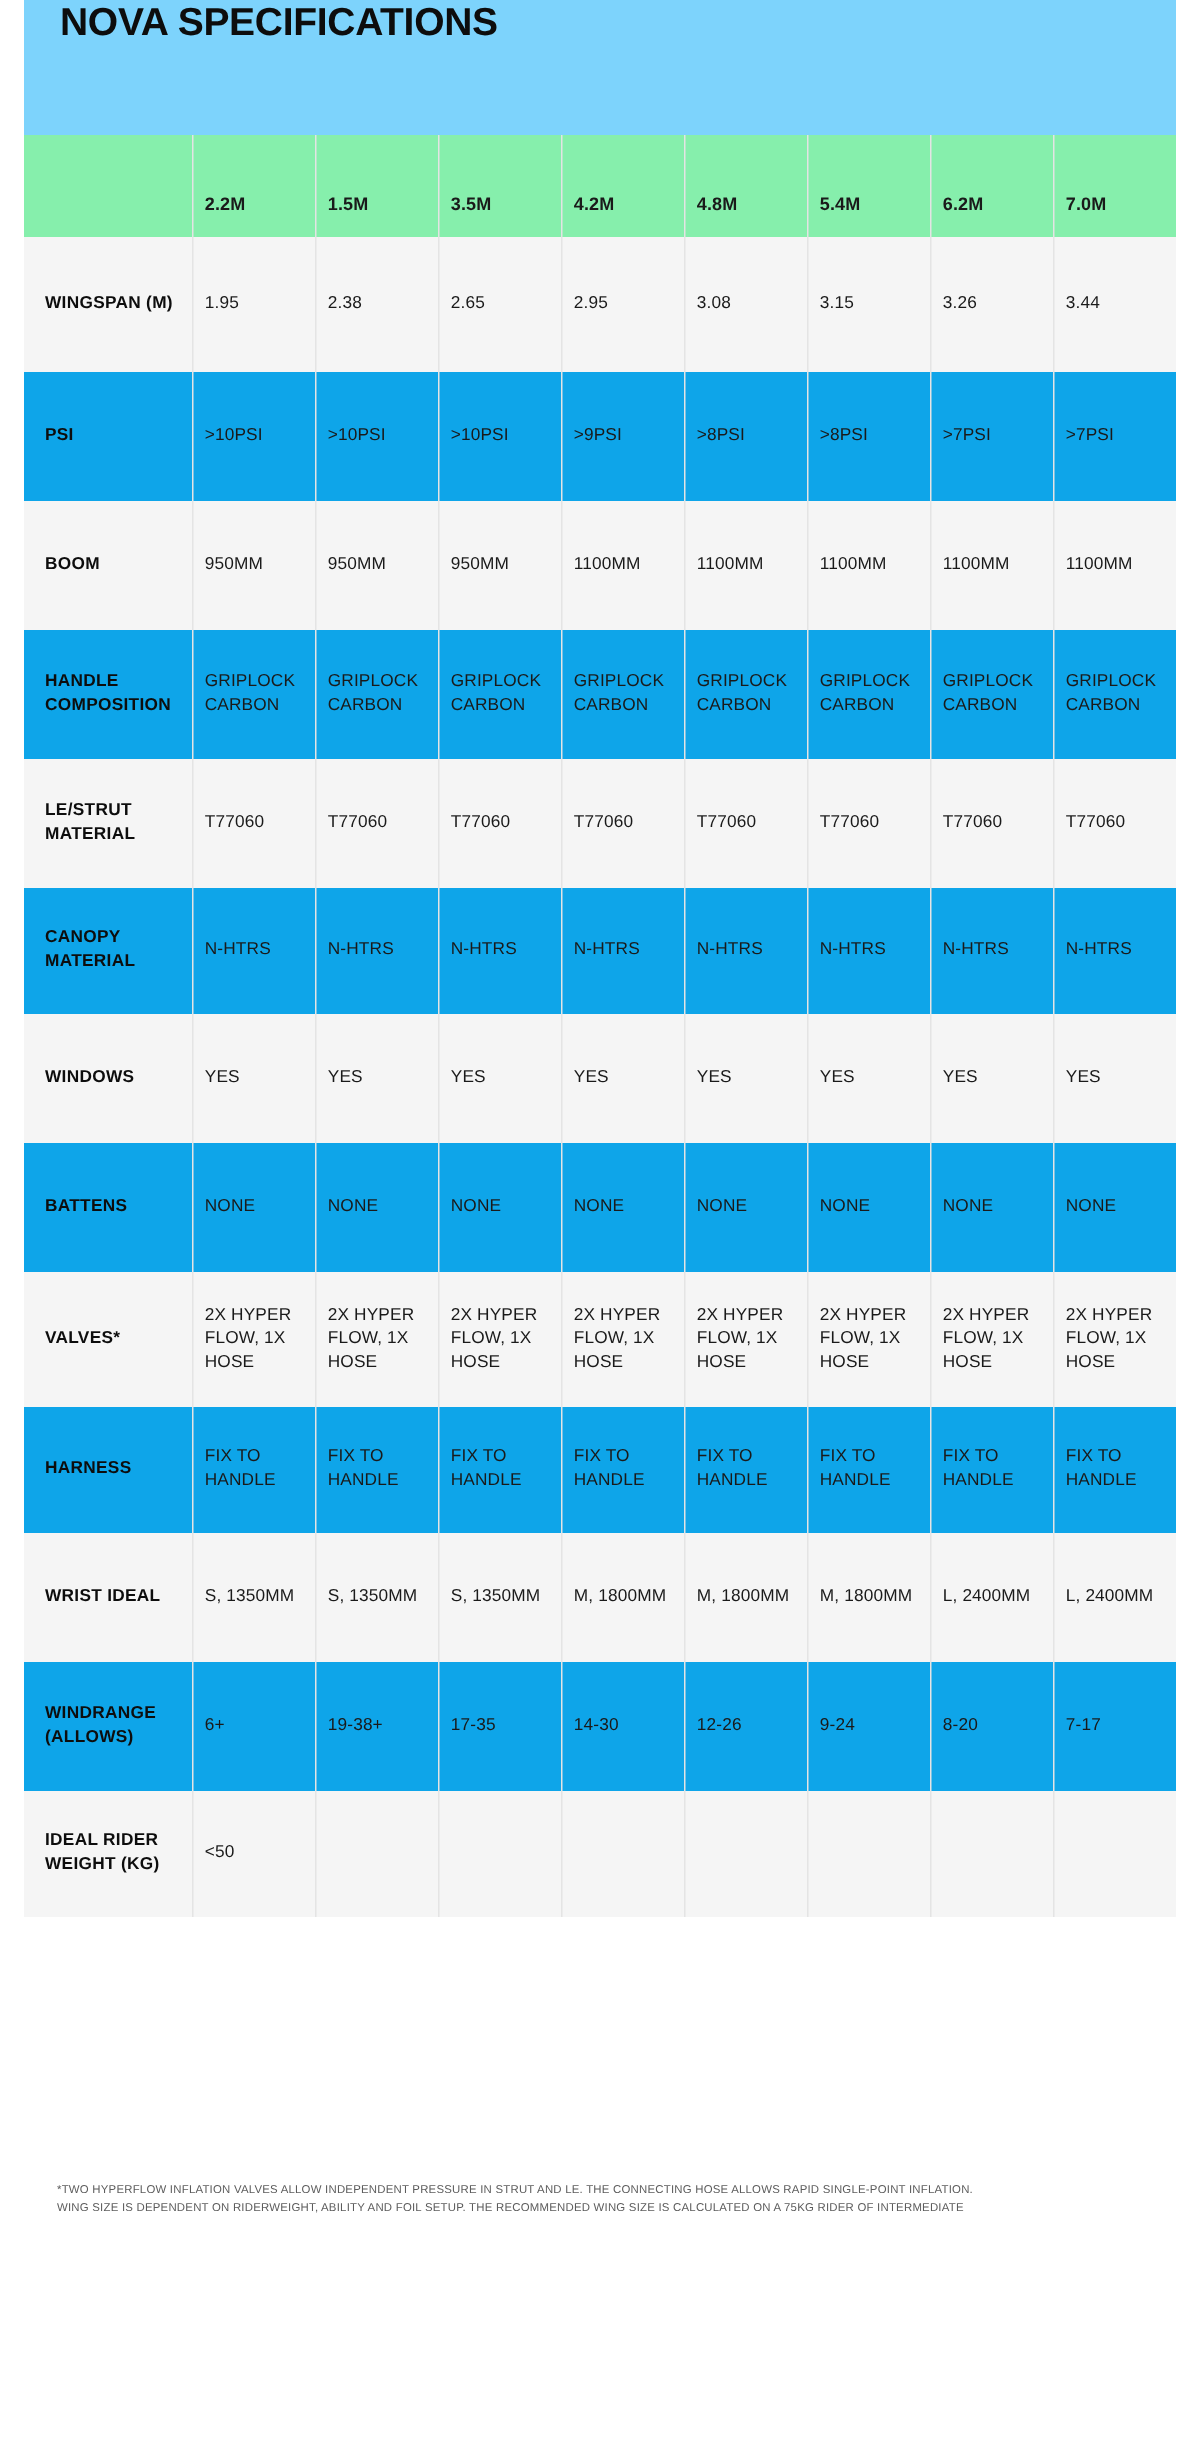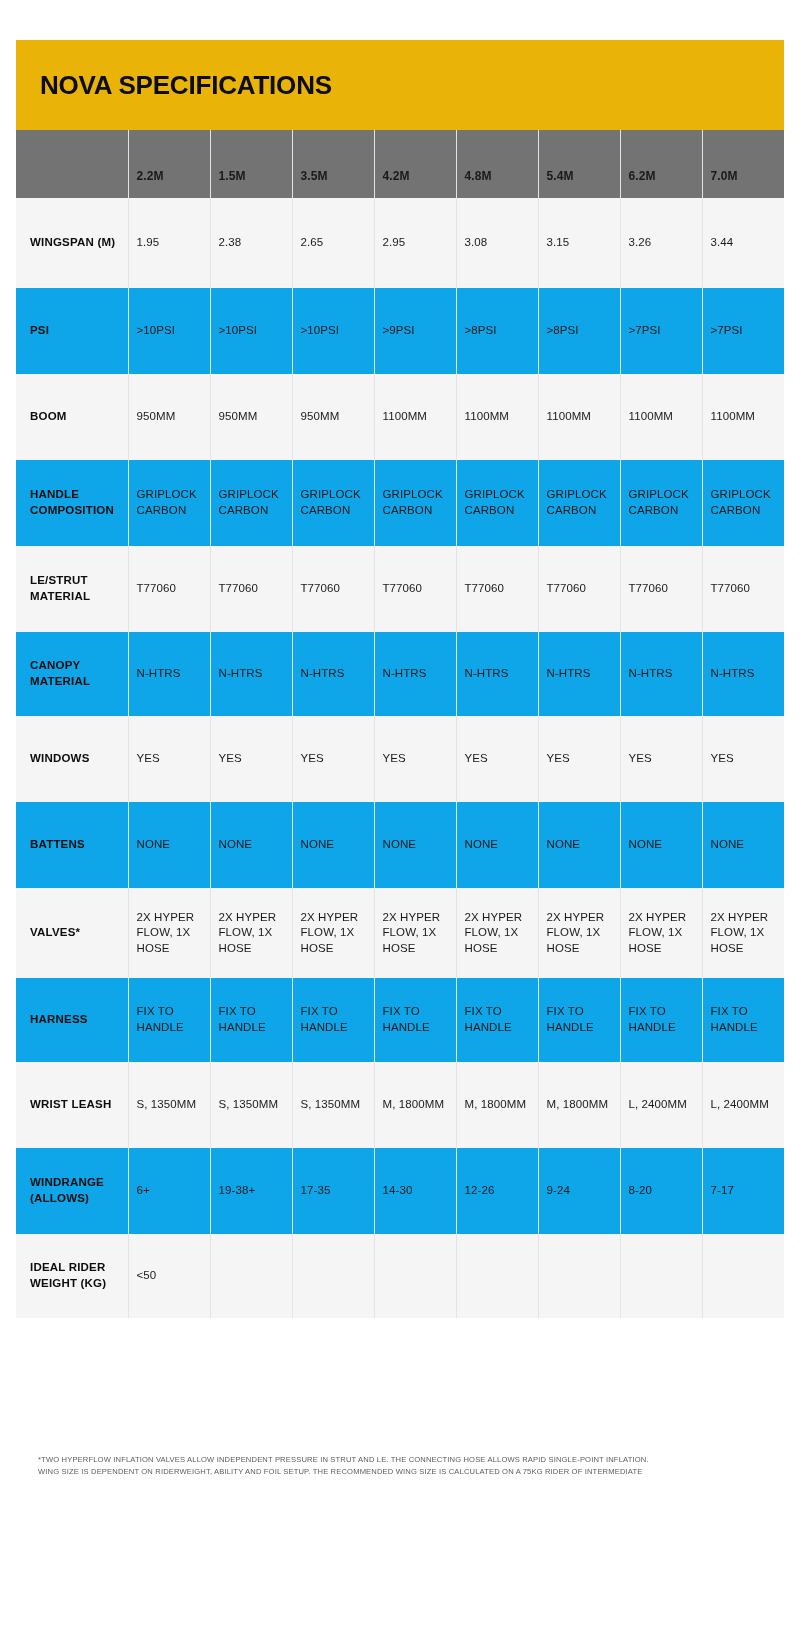--- a/index.html
+++ b/index.html
@@ -8,26 +8,24 @@
     background:#ffffff;
     font-family:"Liberation Sans", sans-serif;
     -webkit-font-smoothing:antialiased;
   }
   body { width:800px; min-height:1627px; position:relative; }
 
   .page { width:800px; padding:0 16px; }
 
   
   .title-banner {
-    background:#eab308;
+    background:#7dd3fc;
     height:90px;
     display:flex;
-    align-items:center;
     padding:0 24px;
-    margin-top:40px;
   }
   .title-banner h1 {
     font-size:26px;
     font-weight:700;
     letter-spacing:-0.2px;
     color:#0d0d0d;
     line-height:1.1;
   }
 
   
@@ -55,21 +53,21 @@
     font-size:11.5px;
     letter-spacing:0.2px;
     color:#0d0d0d;
   }
   table.spec thead th {
     height:68px;
     font-weight:700;
     font-size:12px;
     vertical-align:bottom;
     padding-bottom:14px;
-    background:#737373;
+    background:#86efac;
     letter-spacing:0.1px;
   }
   table.spec thead th.rowlabel { border-left:none; }
 
   tbody tr.shaded td { background:#f5f5f5; }
   tbody tr.plain  td { background:#0ea5e9; }
 
   tbody td.value { font-weight:400; letter-spacing:0.1px; }
 
   
@@ -224,21 +222,21 @@
           <td class="value">FIX TO HANDLE</td>
           <td class="value">FIX TO HANDLE</td>
           <td class="value">FIX TO HANDLE</td>
           <td class="value">FIX TO HANDLE</td>
           <td class="value">FIX TO HANDLE</td>
           <td class="value">FIX TO HANDLE</td>
           <td class="value">FIX TO HANDLE</td>
           <td class="value">FIX TO HANDLE</td>
         </tr>
         <tr class="shaded" style="height: 86px;">
-          <td class="rowlabel">WRIST LEASH</td>
+          <td class="rowlabel">WRIST IDEAL</td>
           <td class="value">S, 1350MM</td>
           <td class="value">S, 1350MM</td>
           <td class="value">S, 1350MM</td>
           <td class="value">M, 1800MM</td>
           <td class="value">M, 1800MM</td>
           <td class="value">M, 1800MM</td>
           <td class="value">L, 2400MM</td>
           <td class="value">L, 2400MM</td>
         </tr>
         <tr class="plain" style="height: 86px;">

